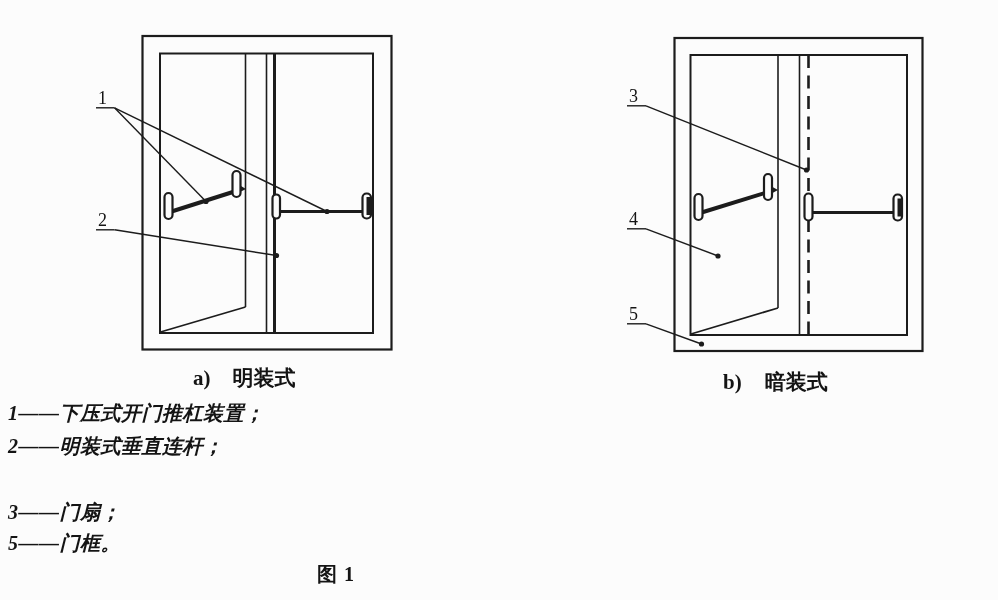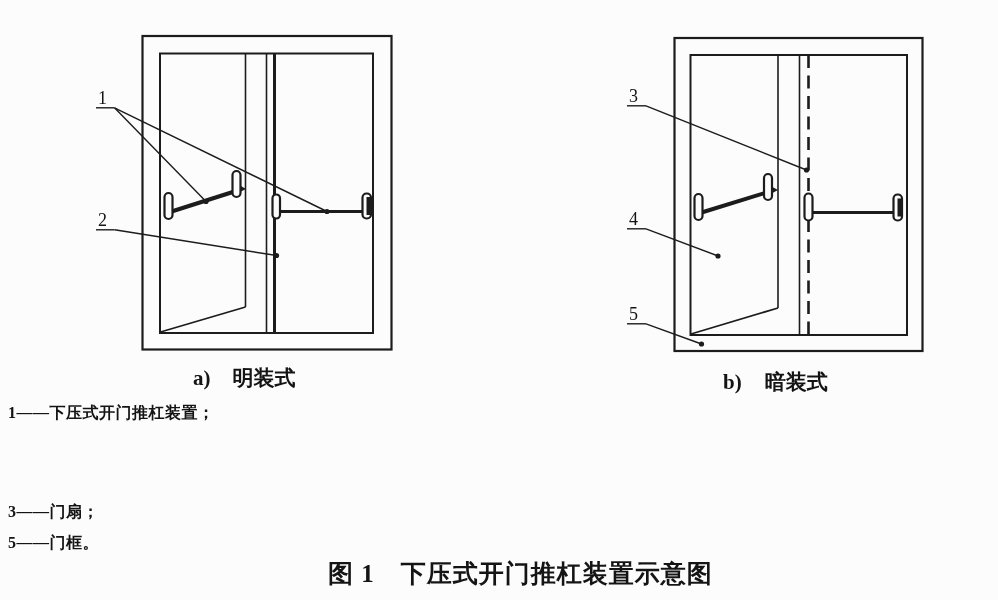--- a/index.html
+++ b/index.html
@@ -17,26 +17,26 @@
   .callout{
     position:absolute;font-size:18px;line-height:18px;font-weight:normal;
     color:#141414;letter-spacing:0;
   }
   .panel-caption{
     position:absolute;display:flex;align-items:baseline;
     font-size:21px;line-height:22px;font-weight:bold;white-space:nowrap;
   }
   .panel-caption .tag{font-weight:bold;}
   .legend-row{
-    position:absolute;left:8px;font-size:16px;line-height:22px;
-    font-weight:600;white-space:nowrap;letter-spacing:0.5px;
+    position:absolute;left:8px;font-size:20px;line-height:22px;
+    font-weight:600;white-space:nowrap;letter-spacing:0.5px;font-style:italic;
   }
   .fig-caption{
-    position:absolute;left:328px;top:561px;display:flex;align-items:baseline;
-    font-size:25px;line-height:26px;font-weight:bold;white-space:nowrap;
+    position:absolute;left:317px;top:561px;display:flex;align-items:baseline;
+    font-size:20px;line-height:26px;font-weight:bold;white-space:nowrap;
     letter-spacing:1px;
   }
   .gap-a{width:22px;display:inline-block;}
   .gap-b{width:23px;display:inline-block;}
   .gap-cap{width:26px;display:inline-block;}
 </style>
 </head>
 <body>
 
 <div id="stage">
@@ -118,22 +118,22 @@
     <span class="gap-a"></span>
     <span>明装式</span>
   </div>
   <div class="panel-caption" style="left:723px;top:371px;">
     <span class="tag">b)</span>
     <span class="gap-b"></span>
     <span>暗装式</span>
   </div>
 
   <div class="legend-row" style="top:402px;">1——下压式开门推杠装置；</div>
+  <div class="legend-row" style="top:435px;">2——明装式垂直连杆；</div>
   <div class="legend-row" style="top:501px;">3——门扇；</div>
   <div class="legend-row" style="top:532px;text-align:right;">5——门框。</div>
 
   <div class="fig-caption">
     <span>图 1</span>
     <span class="gap-cap"></span>
-    <span>下压式开门推杠装置示意图</span>
   </div>
 
 </div>
 
 </body></html>

